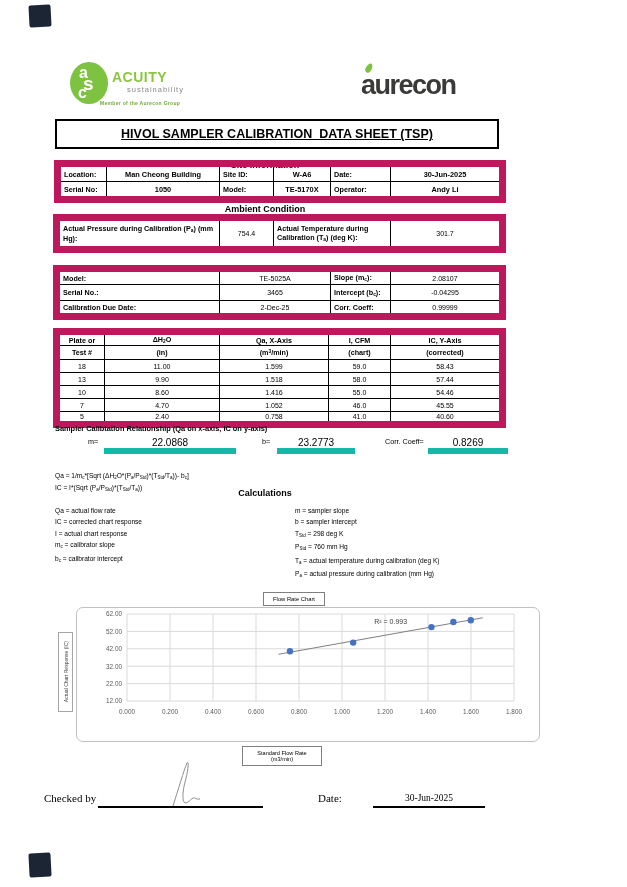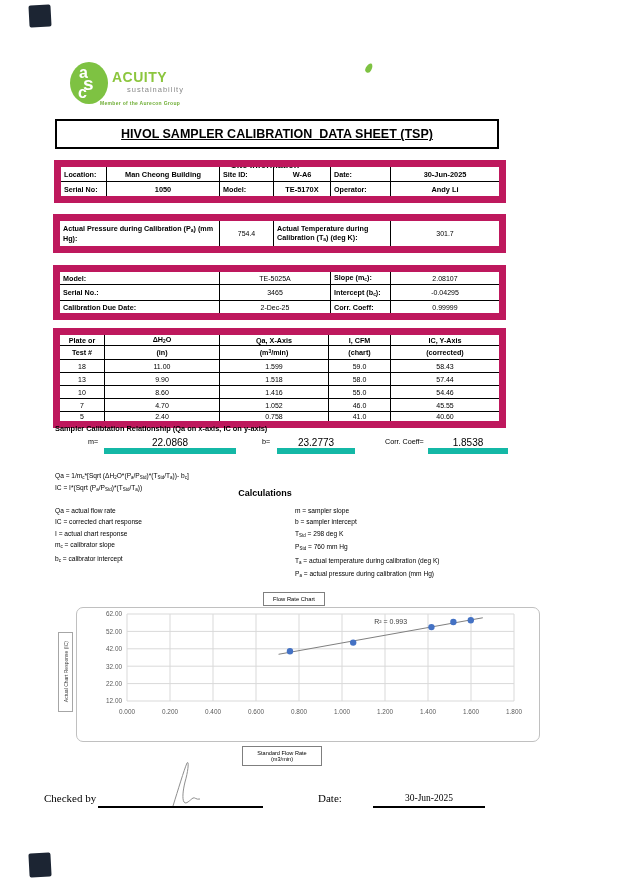--- a/index.html
+++ b/index.html
@@ -67,20 +67,21 @@
       <span class="acuity-letter" style="left:13px;top:12px;font-size:19px;">s</span>
       <span class="acuity-letter" style="left:8px;top:23px;font-size:16px;">c</span>
     </div>
     <div class="abs acuity-name" style="left:48px;top:11px;">ACUITY</div>
     <div class="abs acuity-tag" style="left:63px;top:27px;">sustainability</div>
     <div class="abs acuity-member" style="left:36px;top:42px;">Member of the Aurecon Group</div>
   </div>
 
   <div class="abs" style="left:360px;top:60px;width:110px;height:45px;">
     <div class="abs aurecon-leaf" style="left:6px;top:3px;"></div>
+    <div class="abs aurecon-word" style="left:1px;top:10px;">aurecon</div>
   </div>
 
   <div class="abs title-box">
     <span class="title-text">HIVOL SAMPLER CALIBRATION  DATA SHEET (TSP)</span>
   </div>
 
   <div class="abs section-heading" style="top:148px;margin-top:12px;">Site Information</div>
   <table class="abs sheet" style="left:54px;top:160px;width:445px;">
     <colgroup>
         <col style="width:49px">
@@ -103,20 +104,21 @@
       <td class="lbl">Serial No:</td>
       <td class="valb">1050</td>
       <td class="lbl">Model:</td>
       <td class="valb">TE-5170X</td>
       <td class="lbl">Operator:</td>
       <td class="valb">Andy Li</td>
     </tr>
   </tbody>
     </table>
 
+  <div class="abs section-heading" style="top:204px;">Ambient Condition</div>
   <table class="abs sheet" style="left:53px;top:214px;width:446px;">
     <colgroup>
         <col style="width:163px">
         <col style="width:54px">
         <col style="width:117px">
         <col style="width:112px">
       </colgroup>
     <tbody>
         <tr style="height:32px;">
       <td class="lbl">Actual Pressure during Calibration (P<sub>a</sub>) (mm Hg):</td>
@@ -218,21 +220,21 @@
         </tr>
       </tbody>
   </table>
 
   <div class="abs rel-heading" style="left:55px;top:424px;">Sampler Calibtation Relationship (Qa on x-axis, IC on y-axis)</div>
   <div class="abs rel-label" style="left:88px;top:437px;">m=</div>
   <div class="abs rel-value" style="left:104px;top:437px;width:132px;">22.0868</div>
   <div class="abs rel-label" style="left:262px;top:437px;">b=</div>
   <div class="abs rel-value" style="left:277px;top:437px;width:78px;">23.2773</div>
   <div class="abs rel-label" style="left:385px;top:437px;">Corr. Coeff=</div>
-  <div class="abs rel-value" style="left:428px;top:437px;width:80px;">1.8538</div>
+  <div class="abs rel-value" style="left:428px;top:437px;width:80px;">0.8269</div>
 
   <div class="abs section-heading" style="top:488px;">Calculations</div>
   <div class="abs formula" style="left:55px;top:472px;">Qa = 1/m<sub>c</sub>*[Sqrt (ΔH<sub>2</sub>O*(P<sub>a</sub>/P<sub>Std</sub>)*(T<sub>Std</sub>/T<sub>a</sub>))- b<sub>c</sub>]</div>
   <div class="abs formula" style="left:55px;top:484px;">IC = I*(Sqrt (P<sub>a</sub>/P<sub>Std</sub>)*(T<sub>Std</sub>/T<sub>a</sub>))</div>
   <div class="abs" style="left:55px;top:505px;">
       <div class="def-line">Qa = actual flow rate</div>
       <div class="def-line">IC = corrected chart response</div>
       <div class="def-line">I = actual chart response</div>
       <div class="def-line">m<sub>c</sub> = calibrator slope</div>
       <div class="def-line">b<sub>c</sub> = calibrator intercept</div>

